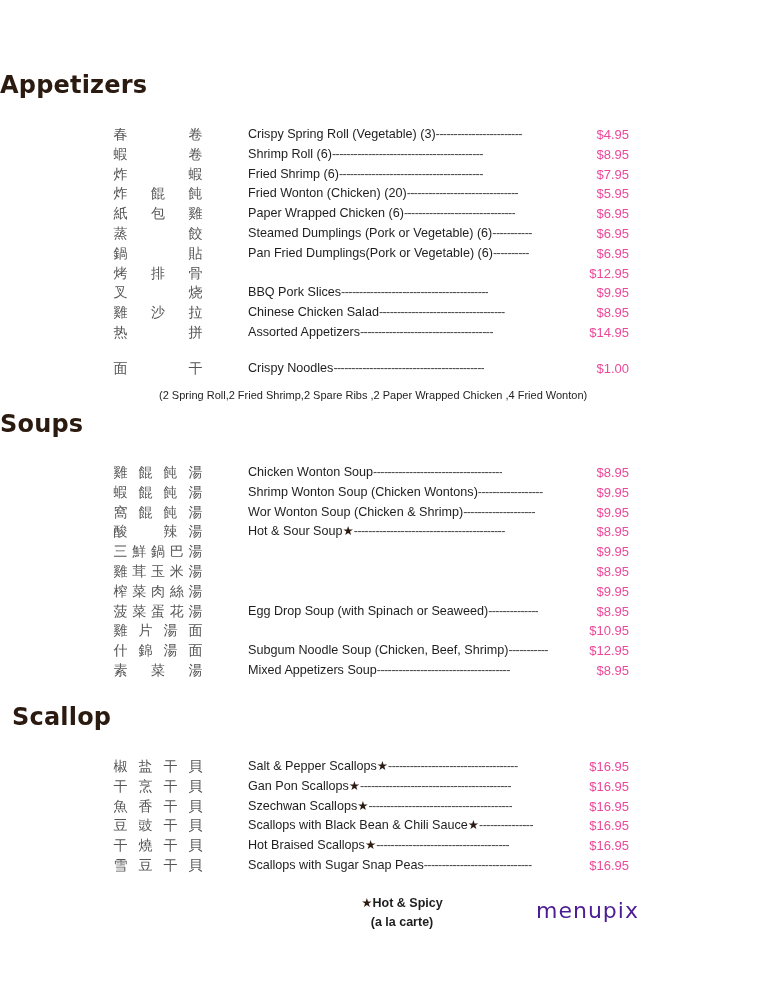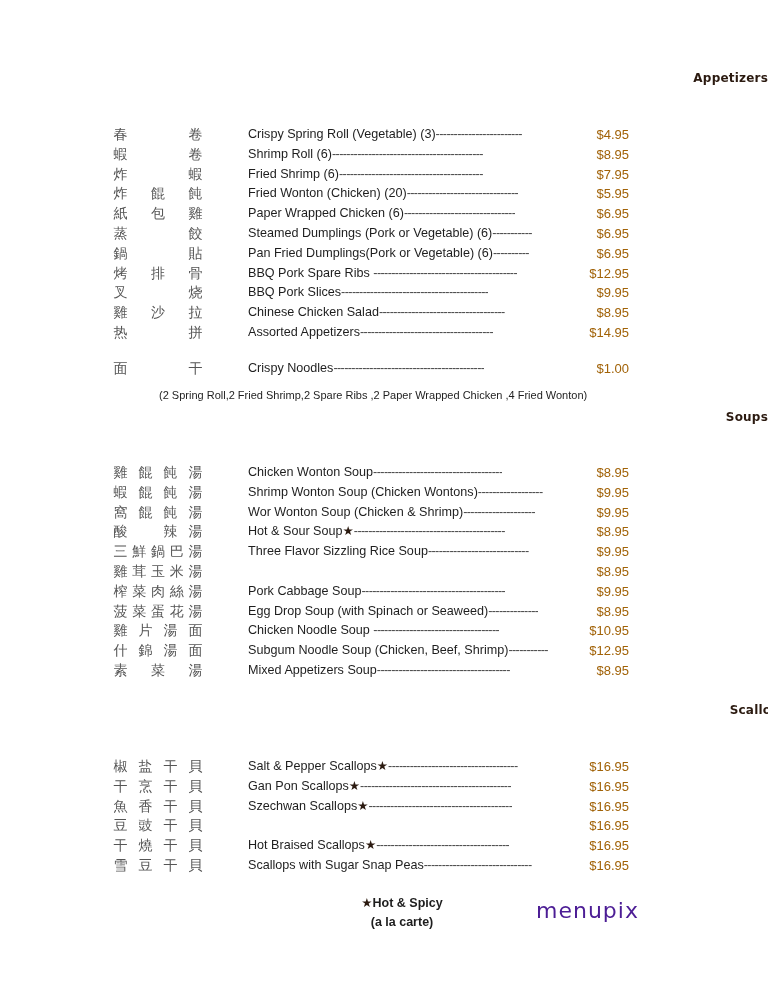--- a/index.html
+++ b/index.html
@@ -16,24 +16,24 @@
     }
     .page {
       position: absolute;
       left: 0; top: 0;
       width: 768px; height: 994px;
     }
     .section-title {
       position: absolute;
       left: 0;
       width: 768px;
-      text-align: right;
+      text-align: left;
       font-family: "DejaVu Sans", "Liberation Sans", sans-serif;
       font-weight: bold;
-      font-size: 12px;
+      font-size: 24px;
       color: #2b1a10;
       letter-spacing: 0.2px;
     }
     .menu-list {
       position: absolute;
       left: 0;
       width: 768px;
     }
     .menu-row {
       position: relative;
@@ -67,21 +67,21 @@
     }
     .en .star { color: #2b1a10; }
     .en .leader { color: #444; letter-spacing: -0.6px; }
     .price {
       position: absolute;
       right: 139px;
       top: 0;
       font-family: "Liberation Sans", "DejaVu Sans", sans-serif;
       font-size: 13px;
       line-height: 19.8px;
-      color: #a16207;
+      color: #ec4899;
       text-align: right;
     }
     .note-row {
       position: relative;
       height: 16px;
       width: 768px;
     }
     .note {
       position: absolute;
       left: 159px;
@@ -186,21 +186,20 @@
         </div>
         <div class="en"><span>Pan Fried Dumplings(Pork or Vegetable)  (6)</span><span class="leader">----------</span></div>
         <div class="price">$6.95</div>
       </div>
       <div class="menu-row">
         <div class="zh">
           <span>烤</span>
           <span>排</span>
           <span>骨</span>
         </div>
-        <div class="en"><span>BBQ Pork Spare Ribs </span><span class="leader">----------------------------------------</span></div>
         <div class="price">$12.95</div>
       </div>
       <div class="menu-row">
         <div class="zh">
           <span>叉</span>
           <span></span>
           <span>烧</span>
         </div>
         <div class="en"><span>BBQ Pork Slices</span><span class="leader">-----------------------------------------</span></div>
         <div class="price">$9.95</div>
@@ -280,63 +279,60 @@
         <div class="price">$8.95</div>
       </div>
       <div class="menu-row">
         <div class="zh">
           <span>三</span>
           <span>鮮</span>
           <span>鍋</span>
           <span>巴</span>
           <span>湯</span>
         </div>
-        <div class="en"><span>Three Flavor Sizzling Rice Soup</span><span class="leader">----------------------------</span></div>
         <div class="price">$9.95</div>
       </div>
       <div class="menu-row">
         <div class="zh">
           <span>雞</span>
           <span>茸</span>
           <span>玉</span>
           <span>米</span>
           <span>湯</span>
         </div>
         <div class="price">$8.95</div>
       </div>
       <div class="menu-row">
         <div class="zh">
           <span>榨</span>
           <span>菜</span>
           <span>肉</span>
           <span>絲</span>
           <span>湯</span>
         </div>
-        <div class="en"><span>Pork Cabbage Soup</span><span class="leader">----------------------------------------</span></div>
         <div class="price">$9.95</div>
       </div>
       <div class="menu-row">
         <div class="zh">
           <span>菠</span>
           <span>菜</span>
           <span>蛋</span>
           <span>花</span>
           <span>湯</span>
         </div>
         <div class="en"><span>Egg Drop Soup (with Spinach or Seaweed)</span><span class="leader">--------------</span></div>
         <div class="price">$8.95</div>
       </div>
       <div class="menu-row">
         <div class="zh">
           <span>雞</span>
           <span>片</span>
           <span>湯</span>
           <span>面</span>
         </div>
-        <div class="en"><span>Chicken Noodle Soup </span><span class="leader">-----------------------------------</span></div>
         <div class="price">$10.95</div>
       </div>
       <div class="menu-row">
         <div class="zh">
           <span>什</span>
           <span>錦</span>
           <span>湯</span>
           <span>面</span>
         </div>
         <div class="en"><span>Subgum Noodle Soup (Chicken, Beef, Shrimp)</span><span class="leader">-----------</span></div>
@@ -387,20 +383,21 @@
         <div class="en"><span>Szechwan Scallops</span><span class="star">★</span><span class="leader">----------------------------------------</span></div>
         <div class="price">$16.95</div>
       </div>
       <div class="menu-row">
         <div class="zh">
           <span>豆</span>
           <span>豉</span>
           <span>干</span>
           <span>貝</span>
         </div>
+        <div class="en"><span>Scallops with Black Bean &amp; Chili Sauce</span><span class="star">★</span><span class="leader">---------------</span></div>
         <div class="price">$16.95</div>
       </div>
       <div class="menu-row">
         <div class="zh">
           <span>干</span>
           <span>燒</span>
           <span>干</span>
           <span>貝</span>
         </div>
         <div class="en"><span>Hot Braised Scallops</span><span class="star">★</span><span class="leader">-------------------------------------</span></div>

